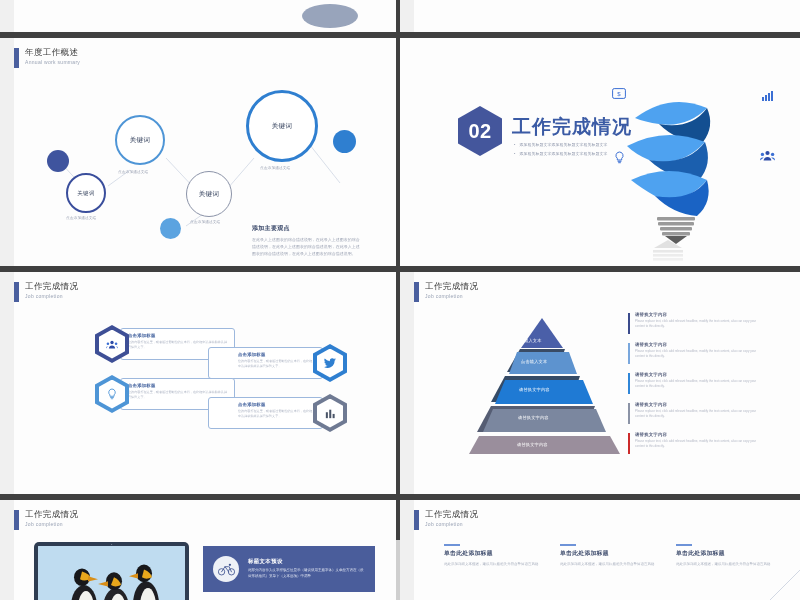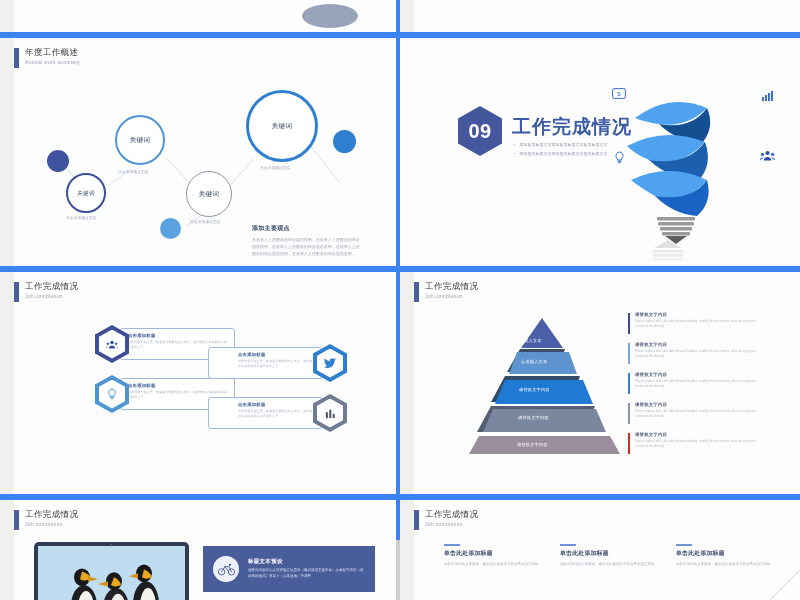--- a/index.html
+++ b/index.html
@@ -2,21 +2,21 @@
 <html><head>
 <meta charset="utf-8">
 <style>
   * { box-sizing: border-box; margin: 0; padding: 0; }
   html, body {
     width: 800px; height: 600px;
     background: #cfcfcf;
     font-family: "Liberation Sans", "DejaVu Sans", sans-serif;
     overflow: hidden;
   }
-  #stage { position: relative; width: 800px; height: 540px; background: #3b82f6; }
+  #stage { position: relative; width: 800px; height: 540px; background: #404040; }
 
   
   .slide {
     position: absolute;
     background: #fdfdfd;
     overflow: hidden;
   }
 
   
   #slide-top-left  { left: 0;   top: -236px; width: 396px; height: 268px; }
@@ -166,21 +166,21 @@
     <div class="s1-body">
       <h4>添加主要观点</h4>
       <p>在此录入上述图表的综合描述说明，在此录入上述图表的综合描述说明，在此录入上述图表的综合描述说明，在此录入上述图表的综合描述说明，在此录入上述图表的综合描述说明。</p>
     </div>
   </div>
 
   <div class="slide" id="slide-2">
     <div class="gutter" style="background:#fdfdfd"></div>
 
     <div class="hexbadge">
-      <span>09</span>
+      <span>02</span>
     </div>
     <div class="s2-title">工作完成情况</div>
     <div class="s2-bul" style="top:104px">添加相关标题文字添加相关标题文字相关标题文字</div>
     <div class="s2-bul" style="top:113px">添加相关标题文字添加相关标题文字相关标题文字</div>
 
     <svg class="bulb" viewBox="0 0 110 160">
       <path d="M20 34 Q55 8 92 24 Q72 44 44 40 Q30 38 20 34 Z" fill="#4ea2f0"></path>
       <path d="M44 40 Q76 46 92 24 Q100 42 88 58 Q62 58 44 40 Z" fill="#134f91"></path>
       <path d="M12 62 Q50 42 90 58 Q66 84 34 76 Q20 70 12 62 Z" fill="#4ea2f0"></path>
       <path d="M34 76 Q72 82 90 58 Q98 80 84 96 Q56 96 34 76 Z" fill="#1b5fae"></path>

